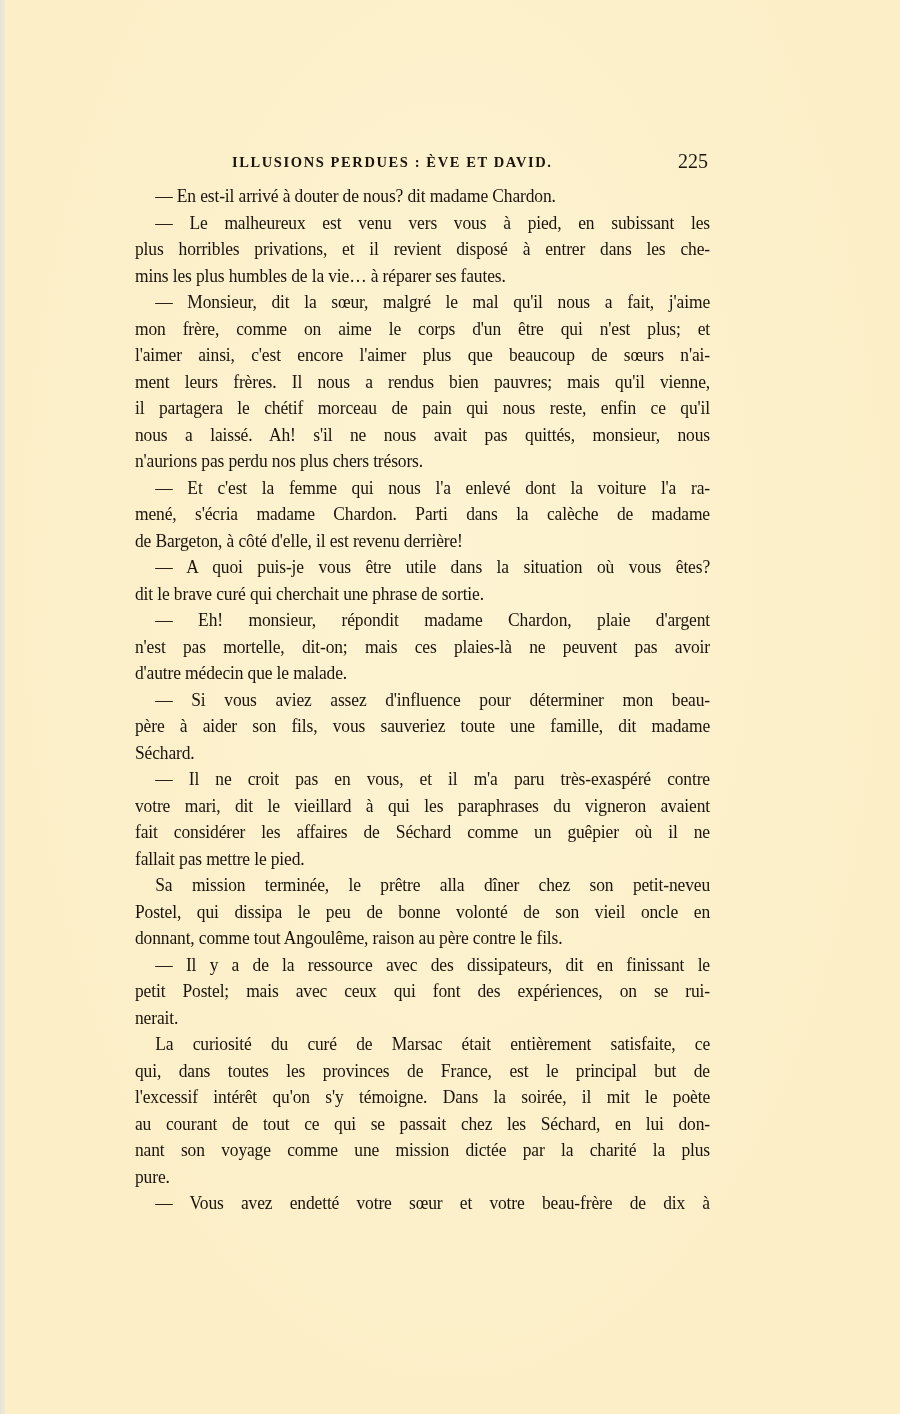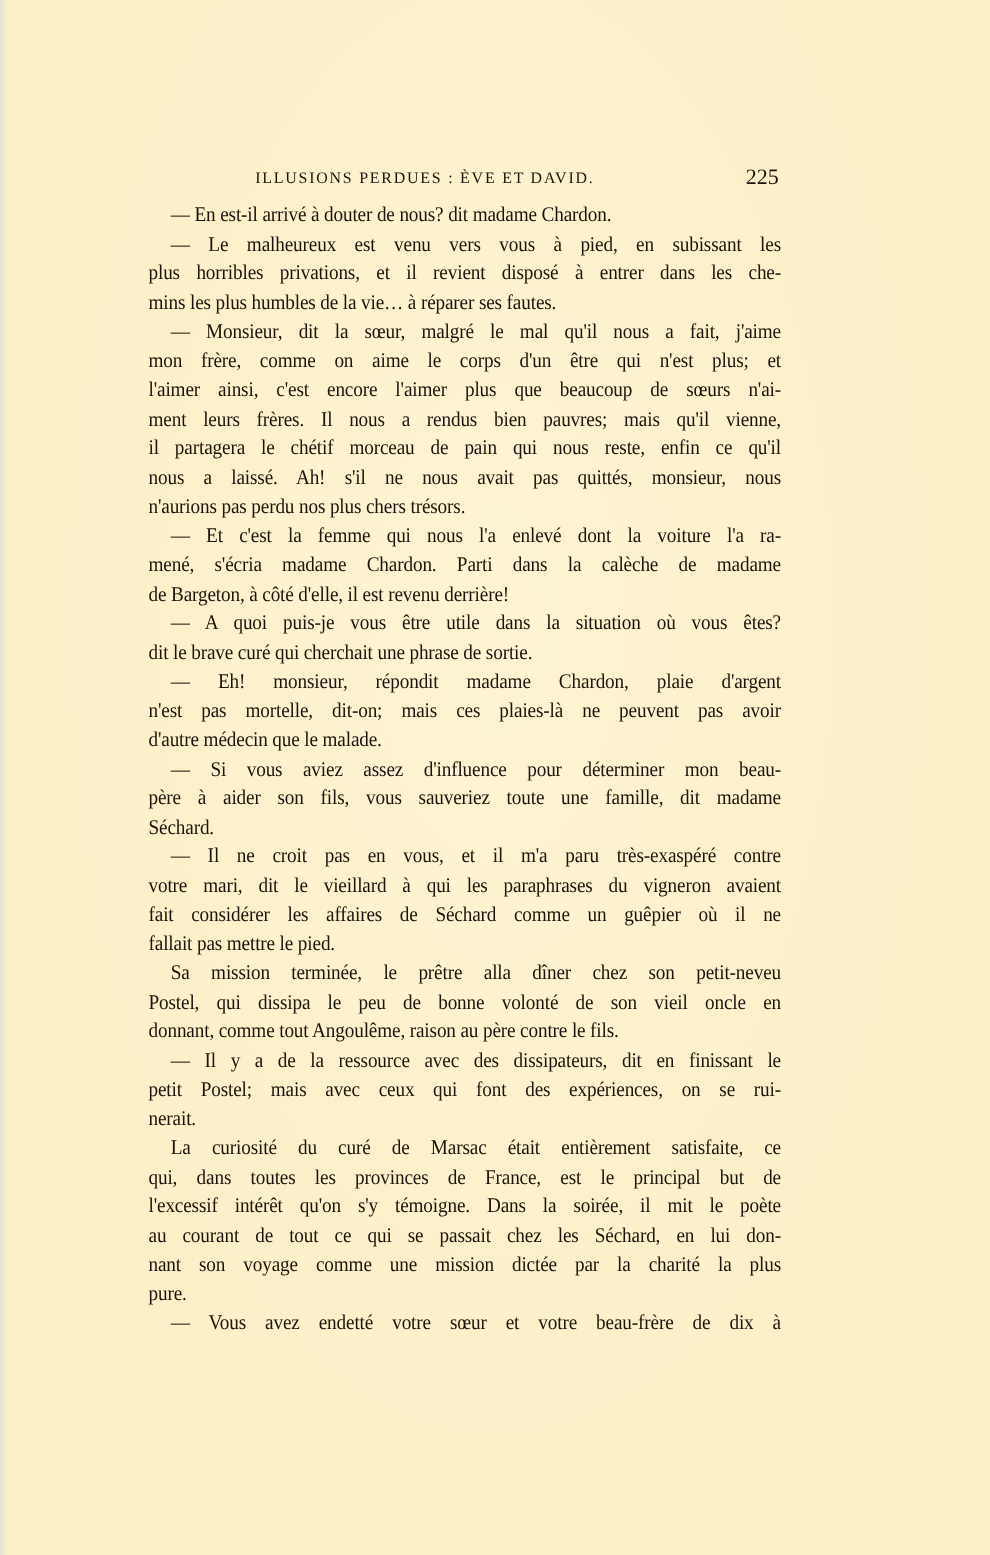--- a/index.html
+++ b/index.html
@@ -26,21 +26,21 @@
       position: absolute;
       left: 232px;
       top: 150px;
       width: 480px;
       height: 26px;
     }
     .running-title {
       position: absolute;
       left: 0; top: 4px;
       font-size: 14.5px;
-      font-weight: normal;
+      font-weight: bold;
       letter-spacing: 1.6px;
       font-variant: small-caps;
       text-transform: uppercase;
       white-space: nowrap;
     }
     .page-number {
       position: absolute;
       right: 4px; top: 0;
       font-size: 20px;
     }

